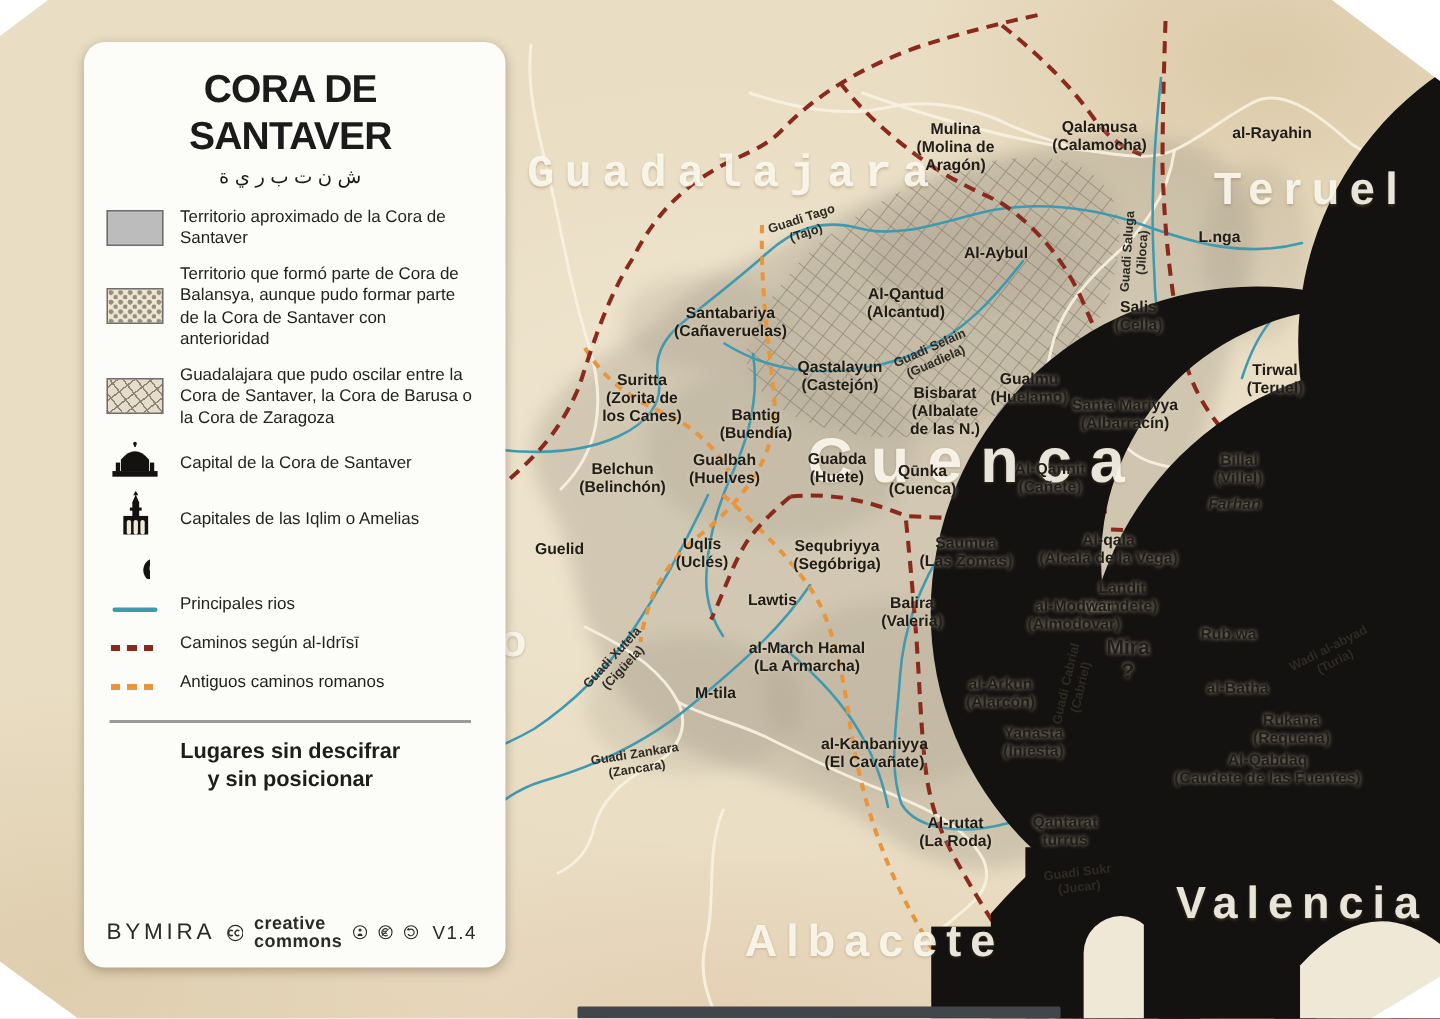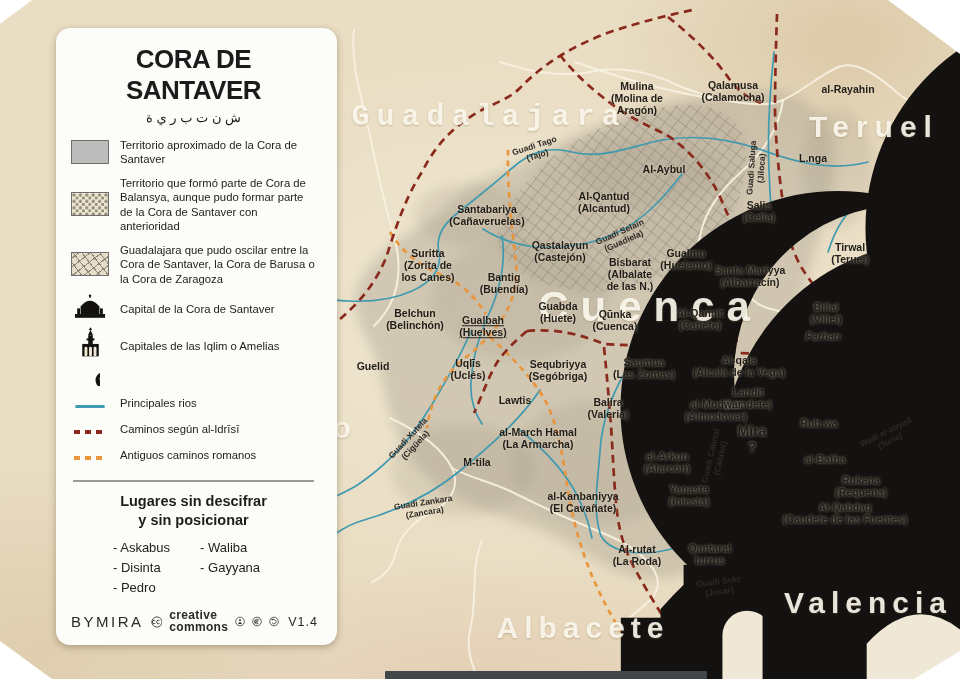--- a/index.html
+++ b/index.html
@@ -316,21 +316,21 @@
         <div>Uqlīs</div>
         <div>(Uclés)</div>
       </div>
       <div class="place-label" style="left: 373px; top: 367px;">
         <div>Guelid</div>
       </div>
       <div class="place-label" style="left: 415px; top: 320px;">
         <div>Belchun</div>
         <div>(Belinchón)</div>
       </div>
-      <div class="place-label" style="left: 483px; top: 327px; text-decoration: underline;">
+      <div class="place-label" style="left: 483px; top: 314px;">
         <div>Gualbah</div>
         <div>(Huelves)</div>
       </div>
       <div class="place-label" style="left: 558px; top: 313px;">
         <div>Guabda</div>
         <div>(Huete)</div>
       </div>
       <div class="place-label" style="left: 615px; top: 321px; text-align: center;">
         <div>Qūnka</div>
         <div>(Cuenca)</div>
@@ -471,31 +471,20 @@
           <div class="ln-orange"></div>
         </div>
       <div class="lg-txt">Antiguos caminos romanos</div>
     </div>
 
     <div class="divider"></div>
 
     <div class="unloc-title">
       <div>Lugares sin descifrar</div>
       <div>y sin posicionar</div>
-    </div>
-    <div class="unloc-cols">
-      <div>
-        <div>- Askabus</div>
-        <div>- Disinta</div>
-        <div>- Pedro</div>
-      </div>
-      <div>
-        <div>- Waliba</div>
-        <div>- Gayyana</div>
-      </div>
     </div>
 
     <div id="lg-footer">
       <span class="byline">BYMIRA</span>
       <svg width="20" height="20" viewBox="-10 -10 20 20">
         <circle r="8.6" fill="none" stroke="#2a2a2a" stroke-width="1.4"></circle>
         <path d="M-1.2,-2.4 A3,3 0 1,0 -1.2,2.4 M6,-2.4 A3,3 0 1,0 6,2.4" fill="none" stroke="#2a2a2a" stroke-width="1.5" transform="translate(-1.6,0)"></path>
       </svg>
       <span class="cc-words">
         <div>creative</div>

